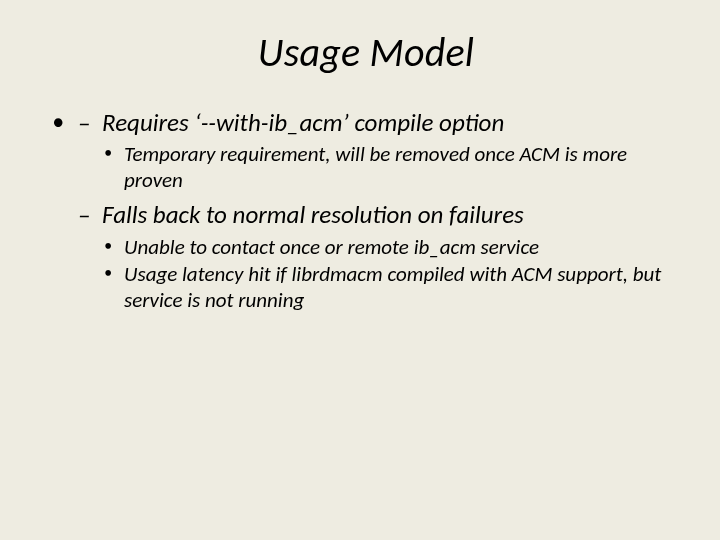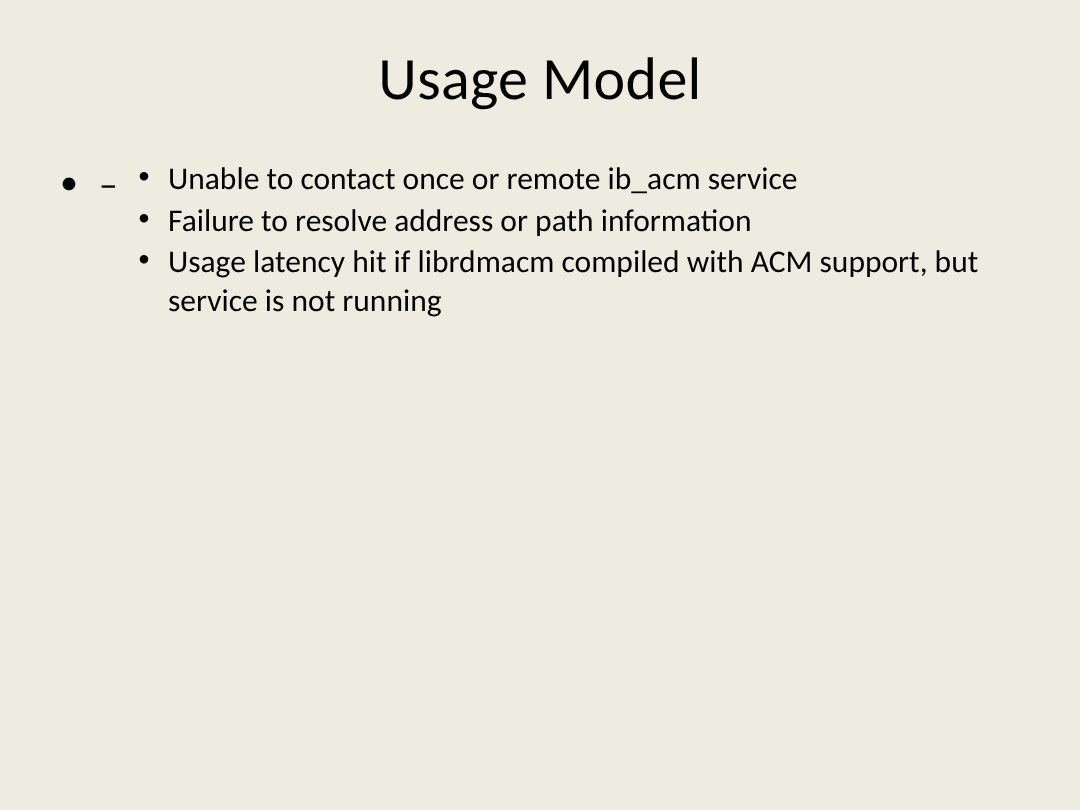--- a/index.html
+++ b/index.html
@@ -9,21 +9,22 @@
     height: 540px;
     background: #eeece1;
     font-family: Calibri, "Segoe UI", Arial, sans-serif;
     color: #000;
     overflow: hidden;
   }
   .slide {
     width: 720px;
     height: 426px;
     box-sizing: border-box;
-    padding: 22px 36px 0 36px;
+    padding: 22px 36px 0 48px;
+    font-style: italic;
   }
   .title {
     text-align: center;
     font-size: 40px;
     font-weight: 400;
     margin: 6px 0 30px 0;
     letter-spacing: 0.2px;
   }
   ul {
     margin: 0;
@@ -86,26 +87,32 @@
 <body>
 
 <div class="slide">
   <h1 class="title">Usage Model</h1>
 
   <ul class="lvl1">
     <li>
 
       <ul class="lvl2">
         <li>
+          <span>Requires ‘--with-ib_acm’ compile option</span>
+          <ul class="lvl3">
+            <li>
+              <span>Temporary requirement, will be removed once ACM is more proven</span>
+            </li>
+          </ul>
+        </li>
+        <li>
+          <span>Falls back to normal resolution on failures</span>
           <ul class="lvl3">
             <li>
               <span>Unable to contact once or remote ib_acm service</span>
-            </li>
-            <li>
-              <span>Failure to resolve address or path information</span>
             </li>
             <li>
               <span>Usage latency hit if librdmacm compiled with ACM support, but service is not running</span>
             </li>
           </ul>
         </li>
       </ul>
     </li>
   </ul>
 </div>

